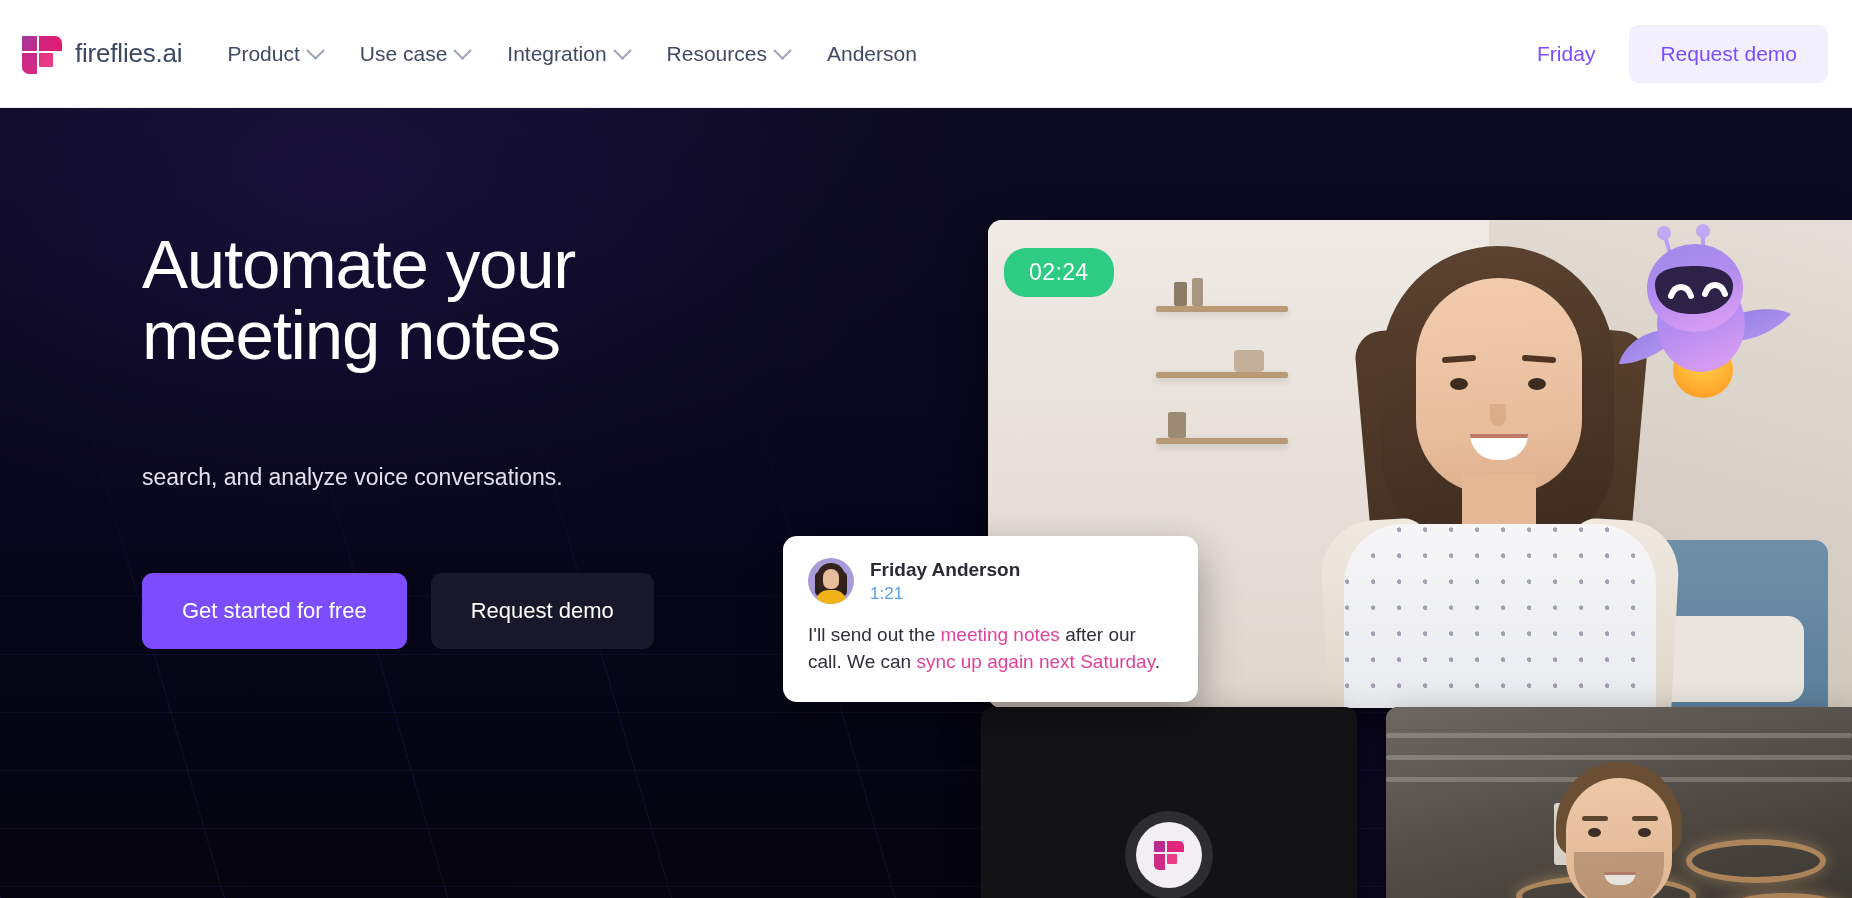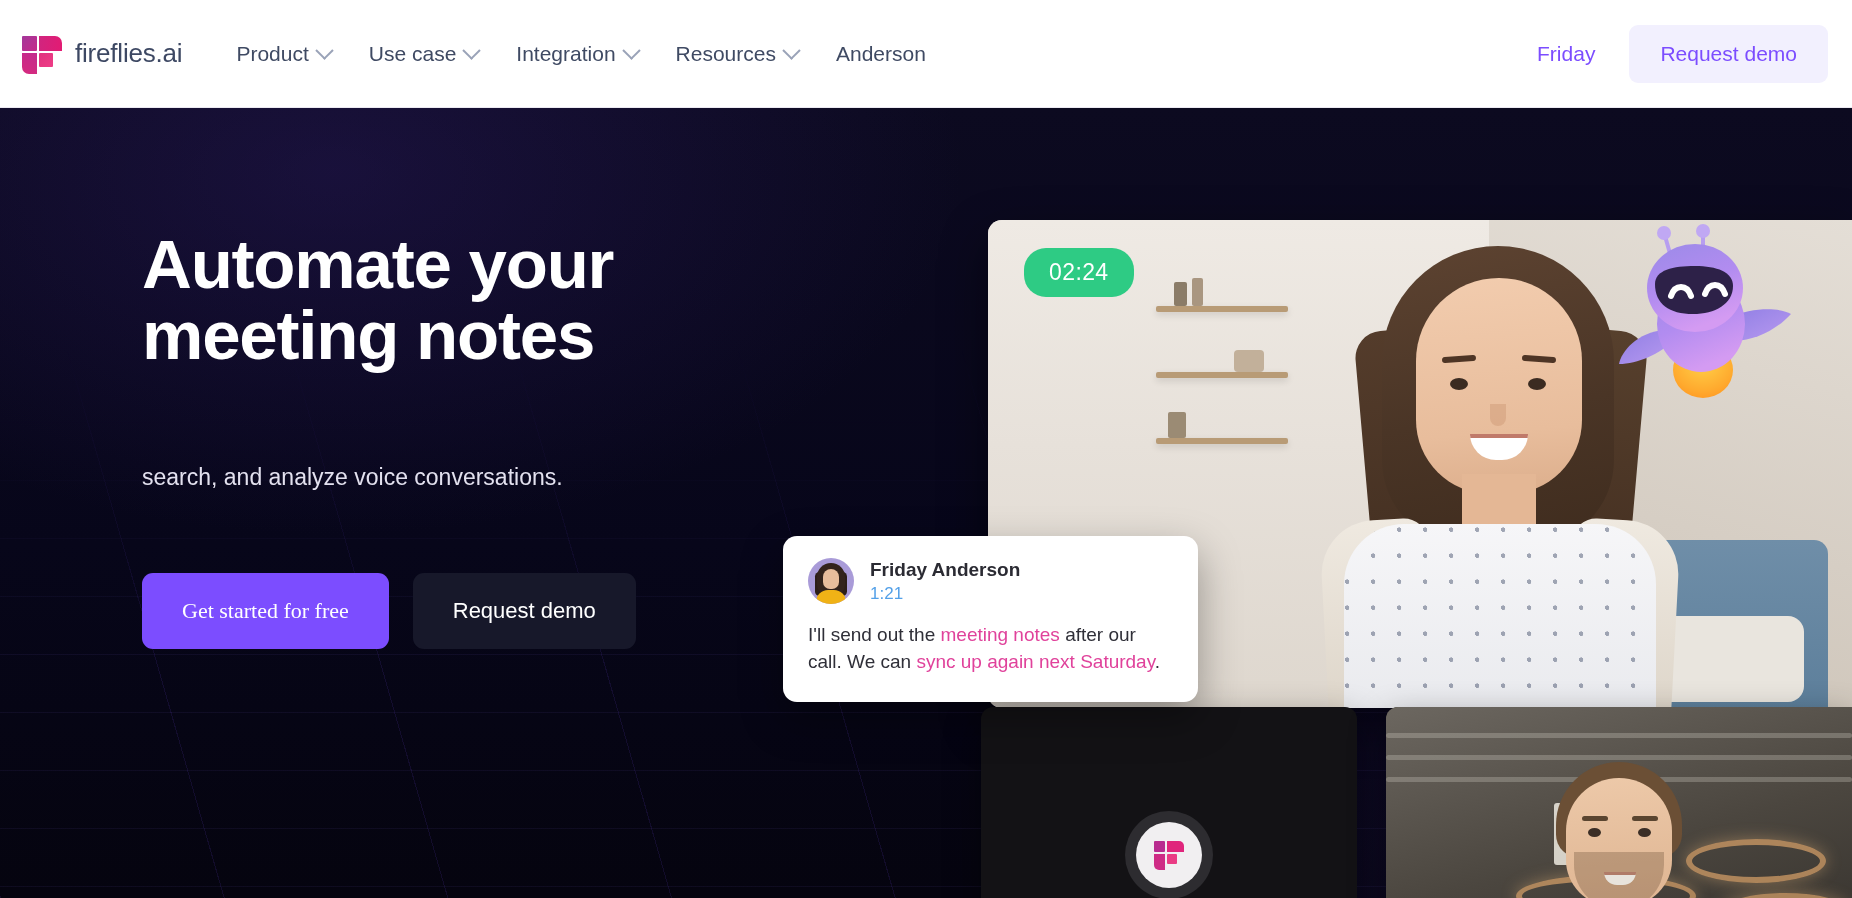--- a/index.html
+++ b/index.html
@@ -22,21 +22,21 @@
     align-items: center;
     padding: 0 24px 0 22px;
     border-bottom: 1px solid #eceaf2;
     z-index: 50;
   }
 
   .brand {
     display: flex;
     align-items: center;
     gap: 13px;
-    margin-right: 41px;
+    margin-right: 32px;
     text-decoration: none;
   }
 
   .brand-mark {
     width: 40px; height: 40px;
     position: relative;
     flex: 0 0 40px;
   }
   .brand-mark .sq { position: absolute; }
   
@@ -167,21 +167,21 @@
     position: relative;
     z-index: 5;
     height: 100%;
     padding-left: 142px;
     padding-top: 121px;
   }
 
   .hero-title {
     font-size: 69px;
     line-height: 1.03;
-    font-weight: 700;
+    font-weight: 400;
     color: #ffffff;
     letter-spacing: -1.2px;
     max-width: 680px;
   }
 
   .hero-sub {
     margin-top: 52px;
     font-size: 23px;
     line-height: 1.58;
     color: #e3e1ef;
@@ -197,21 +197,21 @@
   }
 
   .btn-primary {
     background: #7c4dff;
     color: #ffffff;
     font-size: 22px;
     border: none;
     border-radius: 11px;
     padding: 25px 40px;
     cursor: pointer;
-    font-family: Liberation Serif, serif;
+    font-family: Liberation Sans, sans-serif;
     white-space: nowrap;
   }
 
   .btn-ghost {
     background: #17182a;
     color: #ffffff;
     font-size: 22px;
     border: none;
     border-radius: 11px;
     padding: 25px 40px;
@@ -364,21 +364,21 @@
     top: 282px;
     width: 108px; height: 196px;
     background: linear-gradient(180deg, #efe9e0 0%, #ddd5c9 100%);
   }
   .p-cardigan-l { left: -6px; border-radius: 54px 24px 0 0; transform: rotate(-3deg); }
   .p-cardigan-r { right: -6px; border-radius: 24px 54px 0 0; transform: rotate(3deg); }
 
   
   .timer-pill {
     position: absolute;
-    left: 36px; top: 28px;
+    left: 16px; top: 28px;
     background: #2ecb84;
     color: #ffffff;
     font-size: 23px;
     letter-spacing: 0.4px;
     padding: 11px 25px;
     border-radius: 22px;
     z-index: 4;
   }
 
   

